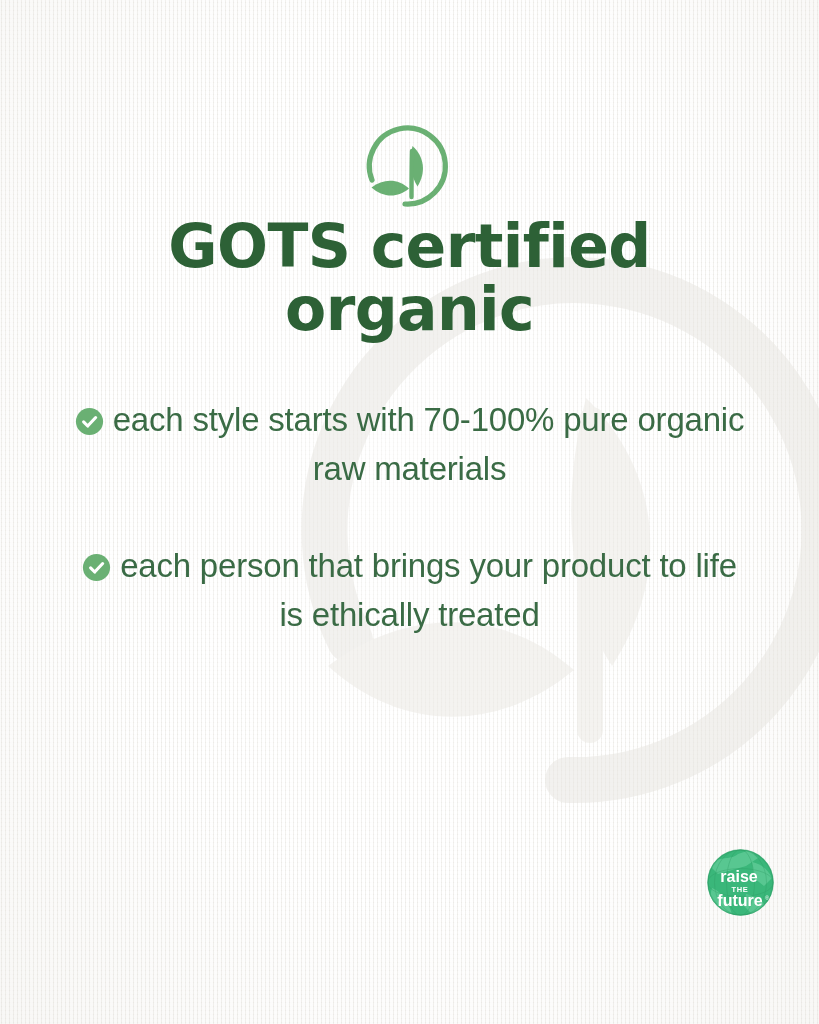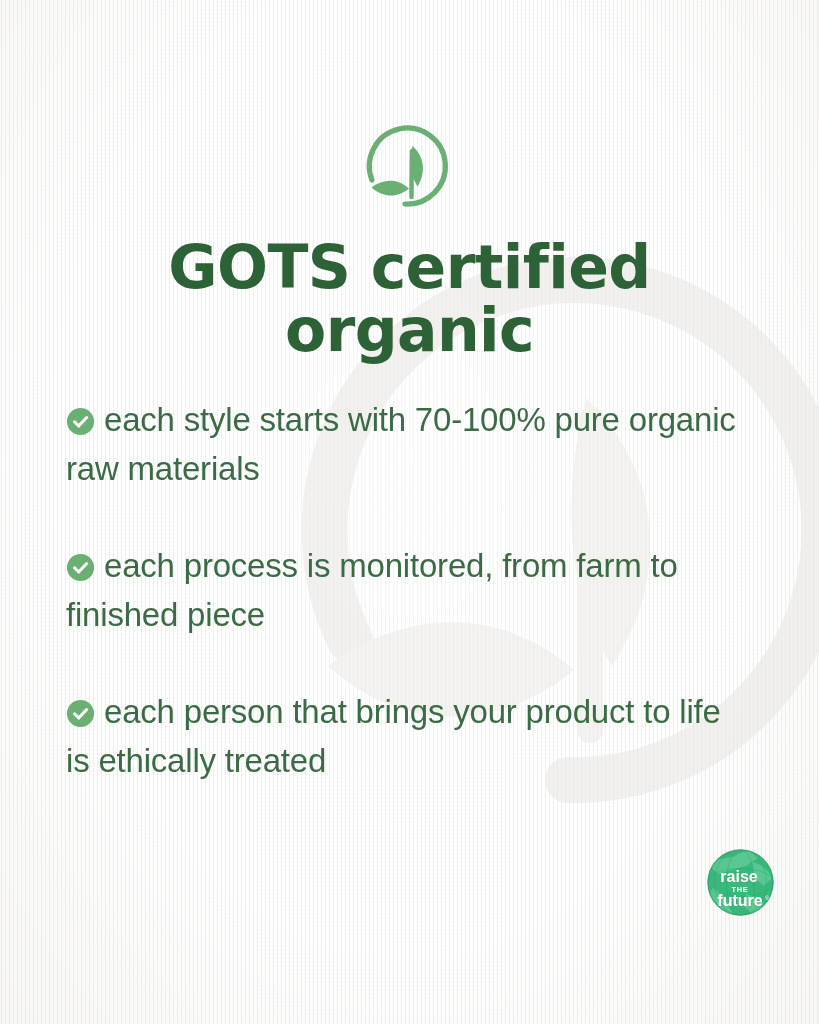--- a/index.html
+++ b/index.html
@@ -91,21 +91,21 @@
     transform: translateX(-50%);
     width: 100px;
     height: 96px;
   }
   .brand-mark svg { display:block; width:100%; height:100%; }
 
   .headline {
     position: absolute;
     left: 0;
     right: 0;
-    top: 236px;
+    top: 215px;
     text-align: center;
     font-family: "DejaVu Sans", sans-serif;
     font-weight: bold;
     font-size: 60px;
     line-height: 63px;
     letter-spacing: -0.6px;
     color: #2d6136;
     margin: 0;
     padding: 0 60px;
   }
@@ -114,21 +114,21 @@
     position: absolute;
     left: 0;
     right: 0;
     top: 395px;
     list-style: none;
     margin: 0;
     padding: 0;
   }
   .bullet {
     position: relative;
-    text-align: left;
+    text-align: center;
     margin: 0 0 48px 0;
     padding: 0 66px;
   }
   .bullet:last-child { margin-bottom: 4px; }
 
   .bullet-text {
     display: inline;
     font-family: "Liberation Sans", sans-serif;
     font-size: 33px;
     line-height: 49px;
@@ -210,28 +210,20 @@
 
       <li class="bullet">
         <span class="check-icon">
           <svg viewBox="0 0 32 32" xmlns="http://www.w3.org/2000/svg" aria-hidden="true">
             <circle cx="16" cy="16" r="15" fill="#6ab073"></circle>
             <path d="M9.5 16.4 L14 21 L22.8 11.6" fill="none" stroke="#ffffff" stroke-width="3.4" stroke-linecap="round" stroke-linejoin="round"></path>
           </svg>
         </span><span class="bullet-text">each style starts with 70-100% pure organic raw materials</span>
       </li>
 
-      <li class="bullet">
-        <span class="check-icon">
-          <svg viewBox="0 0 32 32" xmlns="http://www.w3.org/2000/svg" aria-hidden="true">
-            <circle cx="16" cy="16" r="15" fill="#6ab073"></circle>
-            <path d="M9.5 16.4 L14 21 L22.8 11.6" fill="none" stroke="#ffffff" stroke-width="3.4" stroke-linecap="round" stroke-linejoin="round"></path>
-          </svg>
-        </span><span class="bullet-text">each process is monitored, from farm to finished piece</span>
-      </li>
 
       <li class="bullet">
         <span class="check-icon">
           <svg viewBox="0 0 32 32" xmlns="http://www.w3.org/2000/svg" aria-hidden="true">
             <circle cx="16" cy="16" r="15" fill="#6ab073"></circle>
             <path d="M9.5 16.4 L14 21 L22.8 11.6" fill="none" stroke="#ffffff" stroke-width="3.4" stroke-linecap="round" stroke-linejoin="round"></path>
           </svg>
         </span><span class="bullet-text">each person that brings your product to life is ethically treated</span>
       </li>
 

